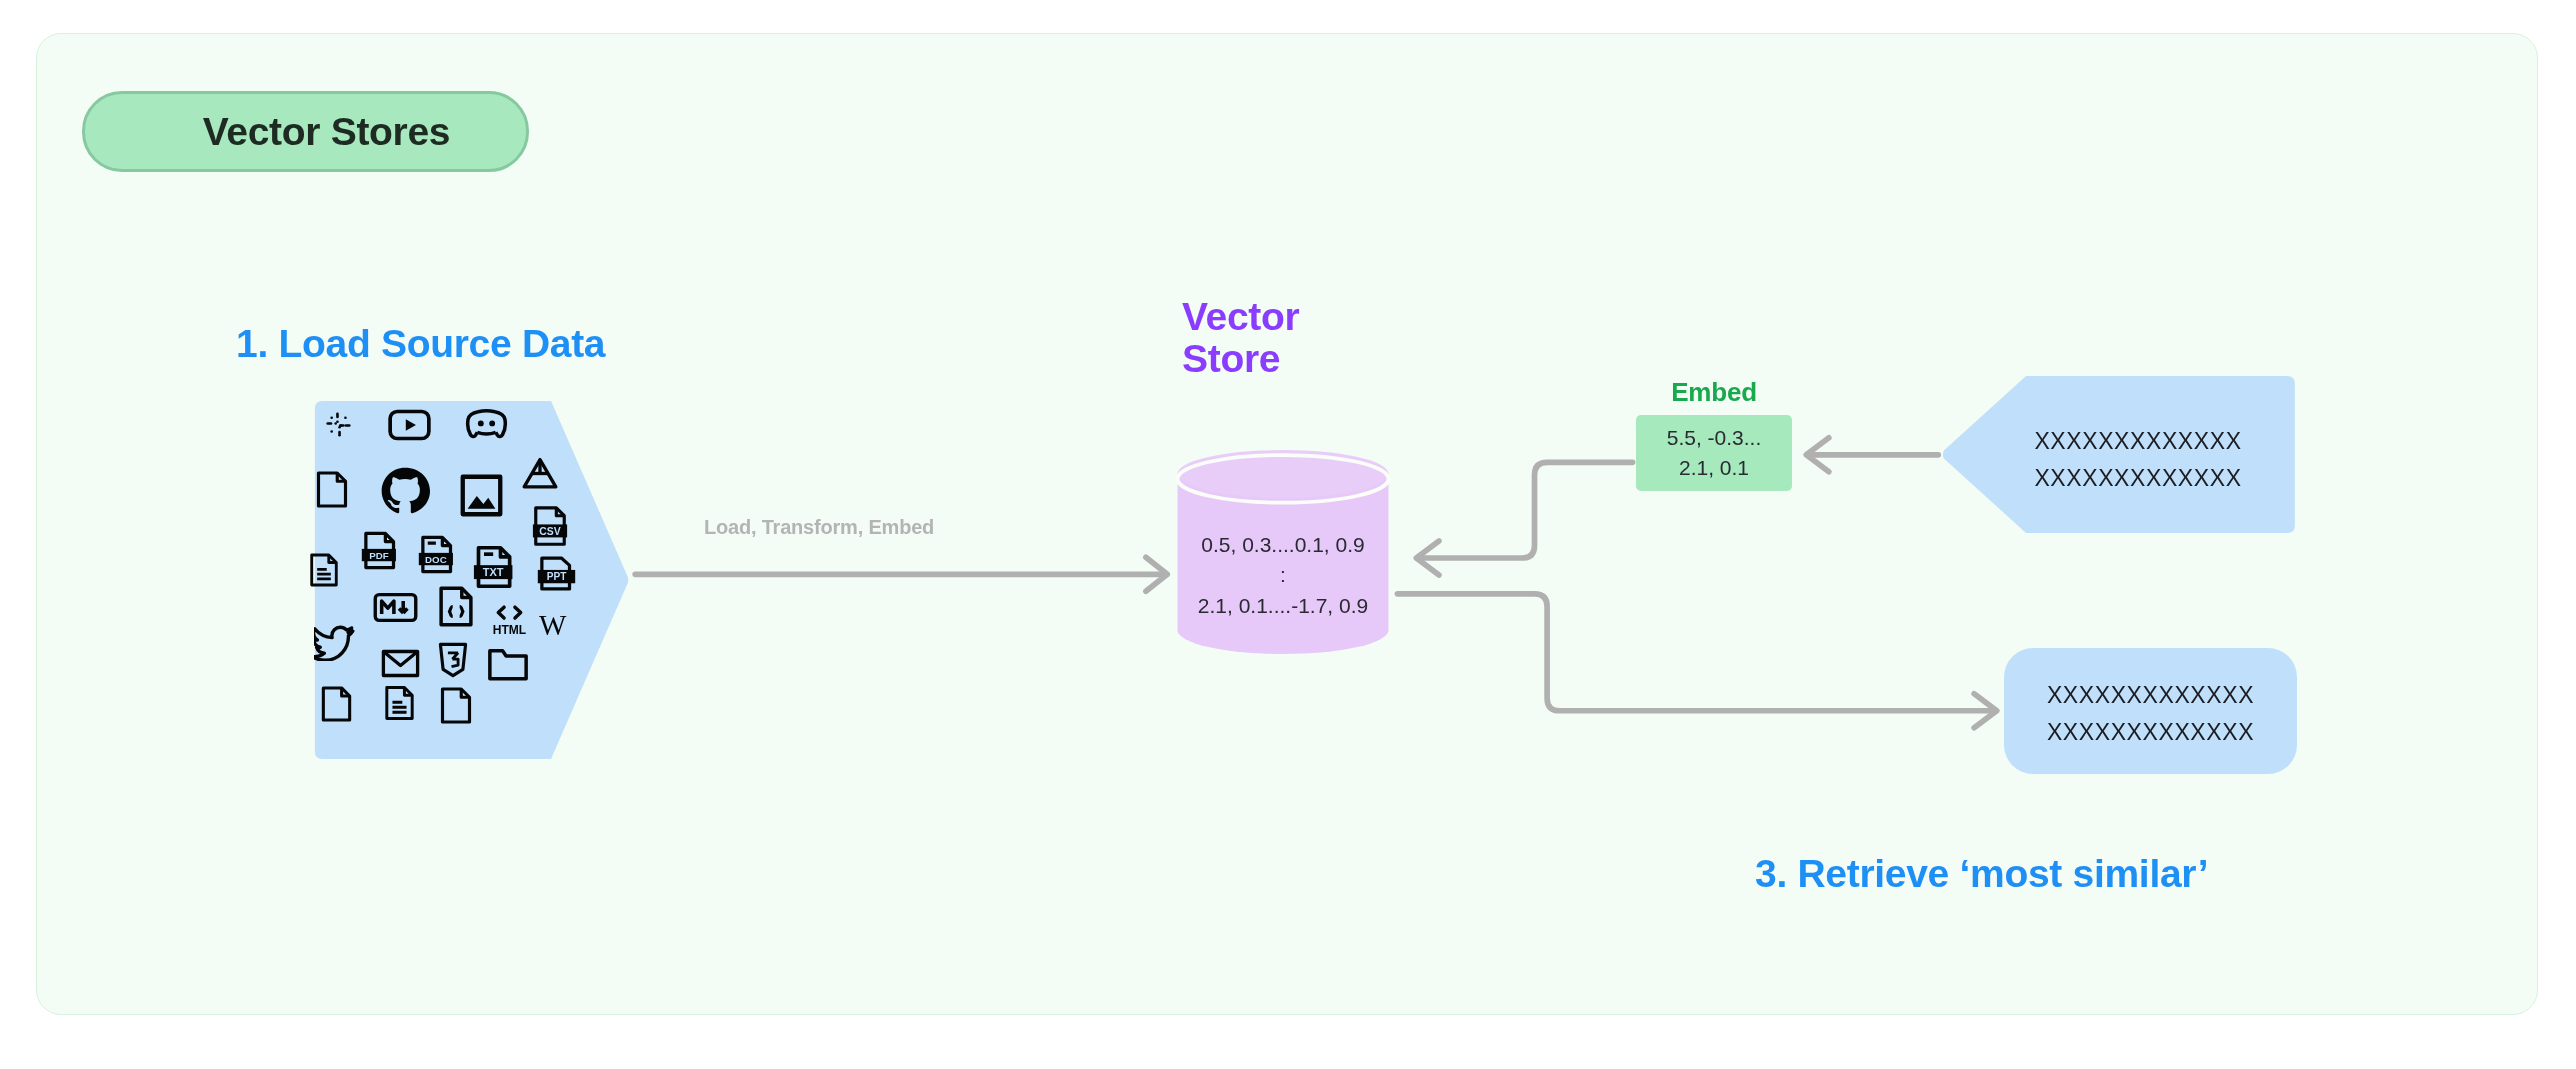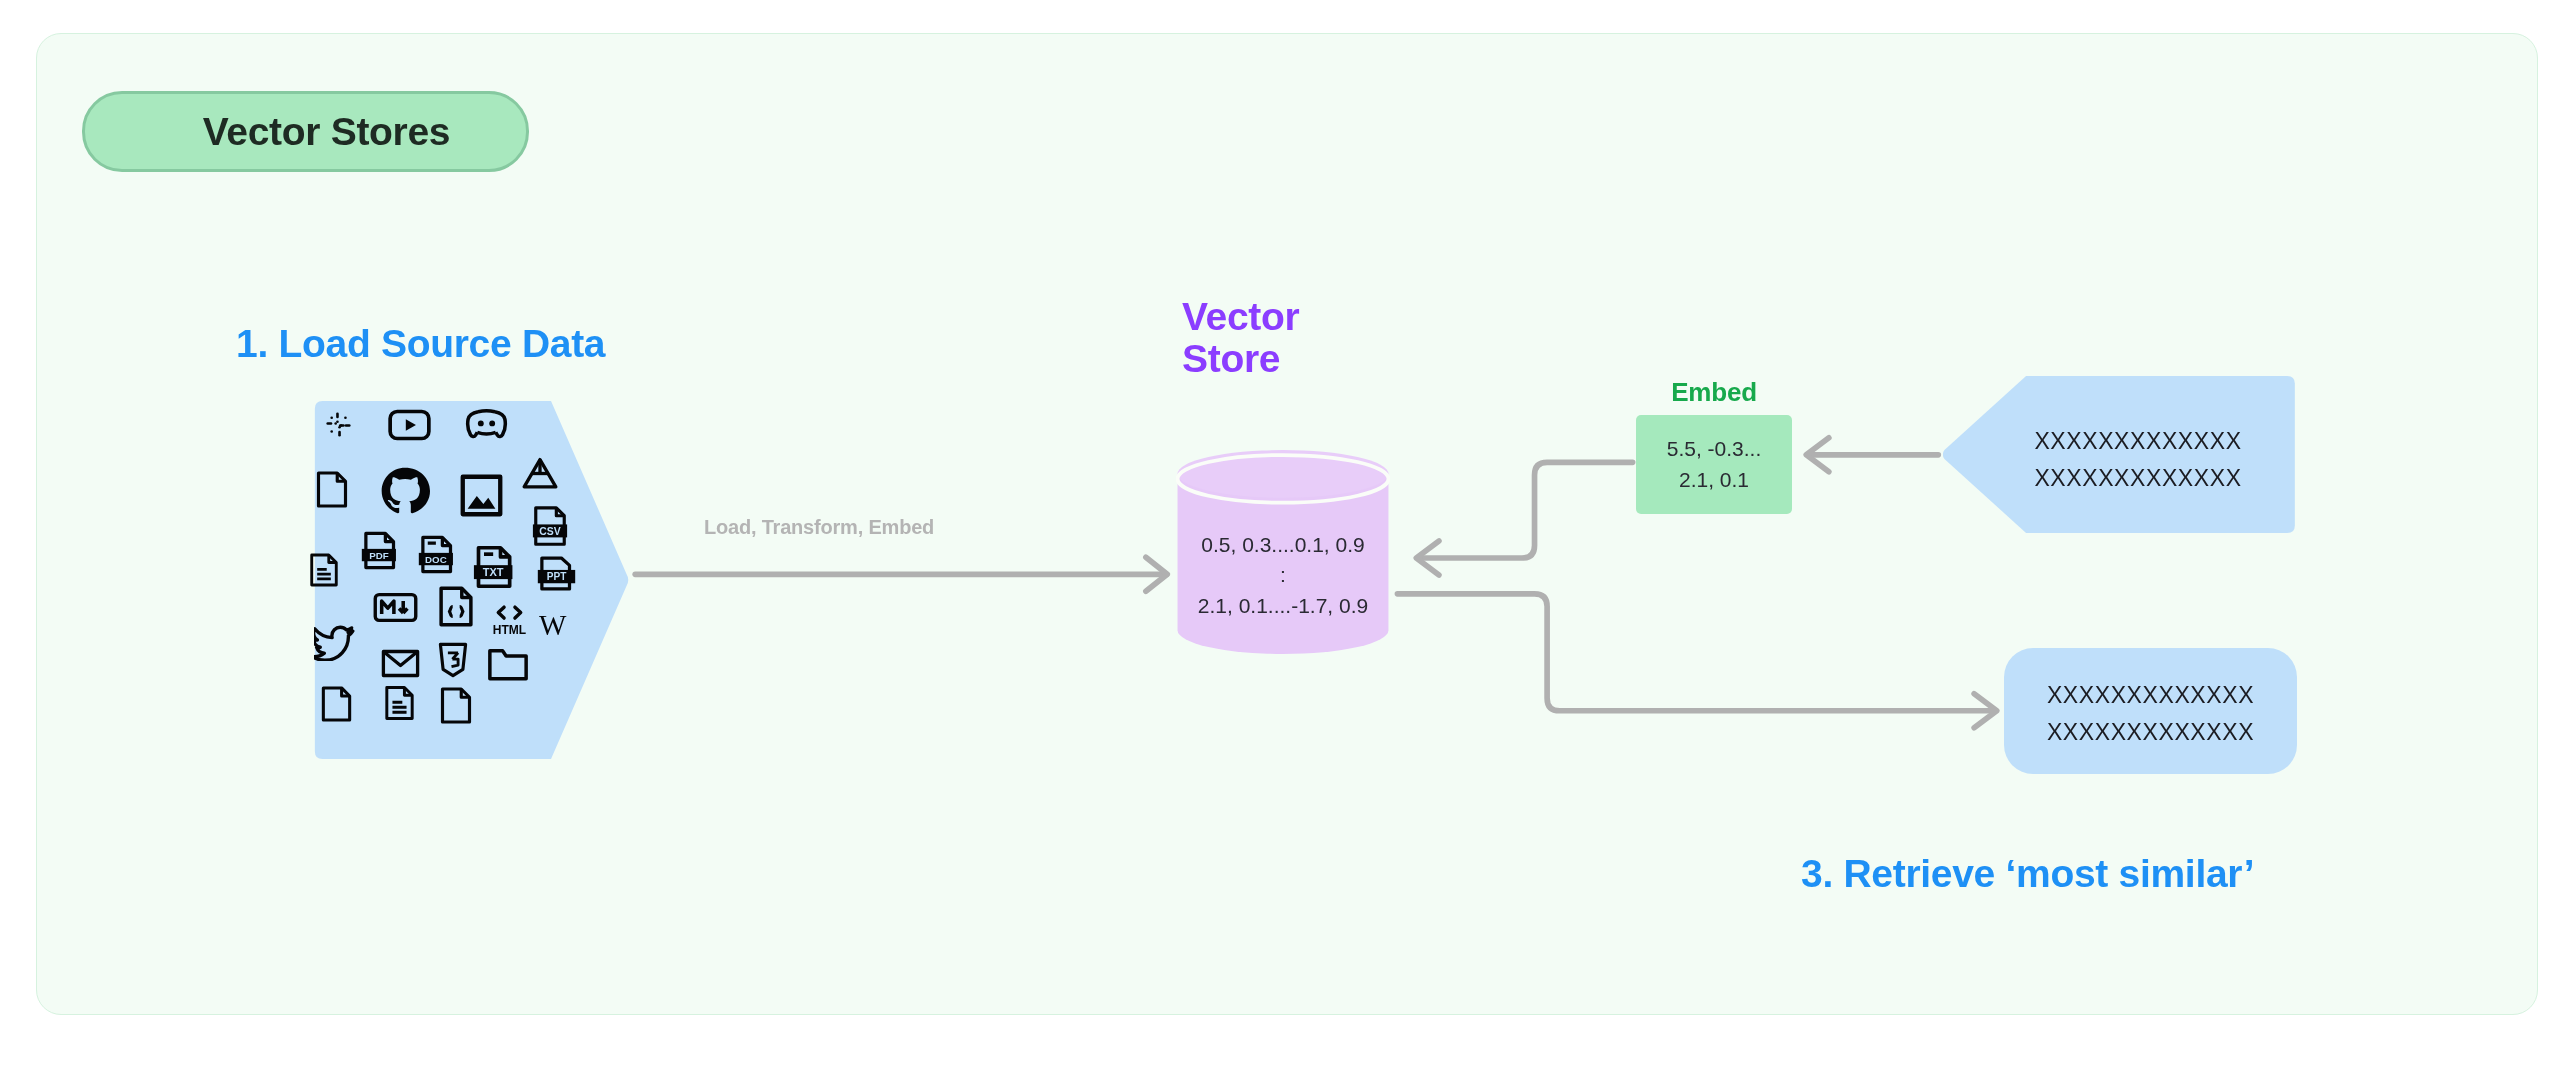--- a/index.html
+++ b/index.html
@@ -53,21 +53,21 @@
   .step-heading {
     position: absolute;
     font-size: 39px;
     font-weight: bold;
     color: #1E90F5;
     white-space: nowrap;
     letter-spacing: -0.3px;
   }
   #heading-load   { left: 236px;  top: 322px; }
   #heading-query  { left: 1806px; top: 219px; }
-  #heading-retrieve{ left: 1755px; top: 852px; margin-left: 46px; }
+  #heading-retrieve{ left: 1755px; top: 852px; }
 
   
   #vector-store-label {
     position: absolute;
     left: 1182px;
     top: 296px;
     width: 176px;
     text-align: left;
     font-size: 39px;
     font-weight: bold;
@@ -132,21 +132,21 @@
     font-size: 21px;
     color: #2A2A33;
     line-height: 1.45;
   }
   
   #embed-box {
     position: absolute;
     left: 1636px;
     top: 415px;
     width: 156px;
-    height: 99px;
+    height: 76px;
     background: #A5E9BD;
     border-radius: 5px;
     display: flex;
     flex-direction: column;
     align-items: center;
     justify-content: center;
   }
   #embed-box .embed-line {
     font-size: 21px;
     color: #2A2A33;

